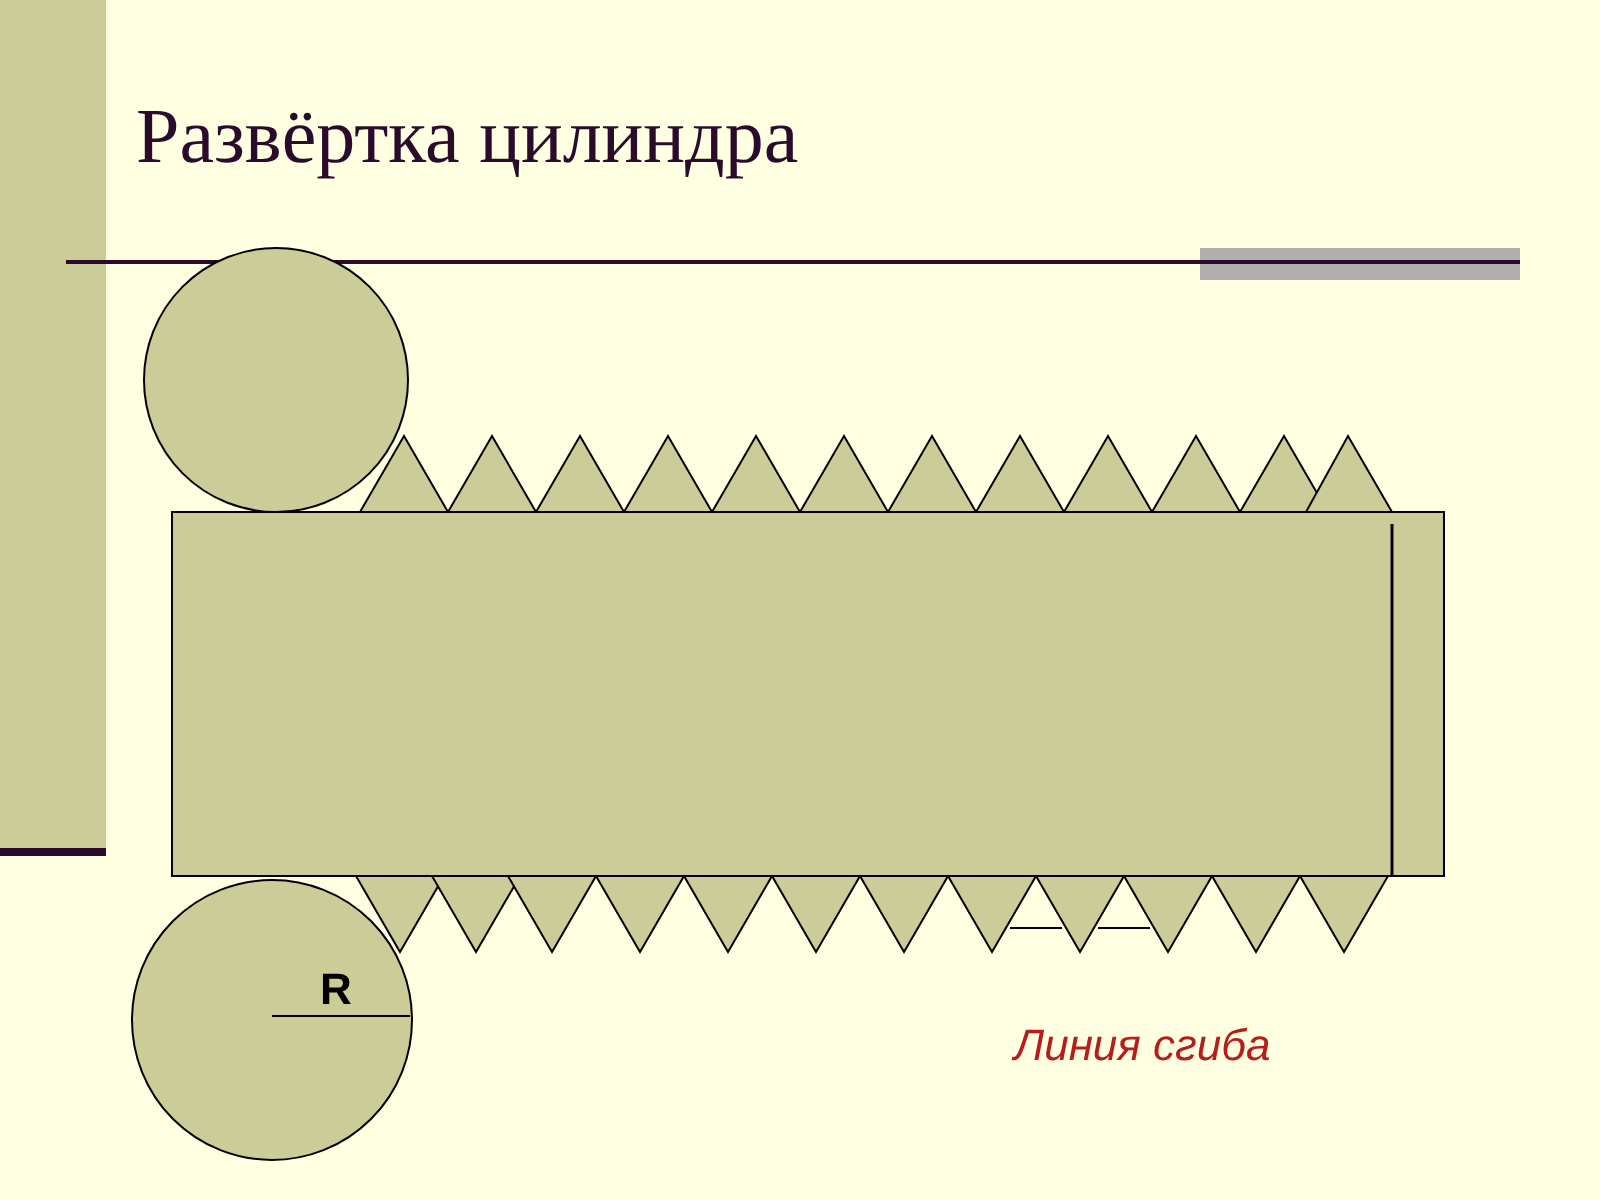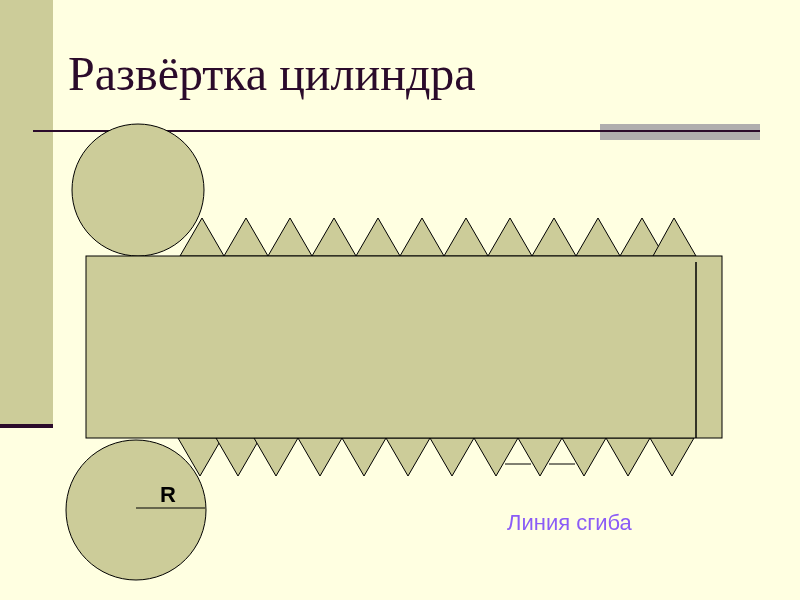--- a/index.html
+++ b/index.html
@@ -1,25 +1,25 @@
 <!DOCTYPE html>
 <html><head>
   <meta charset="utf-8">
   <style>
     html, body { margin:0; padding:0; }
     body { width:800px; height:600px; background:#FFFFE1; position:relative; overflow:hidden; font-family:"Liberation Sans", sans-serif; }
     .left-bar { position:absolute; left:0; top:0; width:53px; height:426px; background:#CCCC99; }
     .left-bar-line { position:absolute; left:0; top:424px; width:53px; height:4px; background:#2B0B2B; }
-    .title { position:absolute; left:68px; top:46px; font-family:"Liberation Serif", serif; font-size:48px; color:#2B0B2B; white-space:nowrap; }
+    .title { position:absolute; left:68px; top:46px; font-family:"Liberation Serif", serif; font-size:39px; color:#2B0B2B; white-space:nowrap; }
     .rule { position:absolute; left:33px; top:130px; width:727px; height:2px; background:#2B0B2B; }
     .rule-accent { position:absolute; left:600px; top:124px; width:160px; height:16px; background:#B0AEAE; }
     .rule-accent-line { position:absolute; left:600px; top:130px; width:160px; height:2px; background:#2B0B2B; }
     svg.diagram { position:absolute; left:0; top:0; }
     .r-label { position:absolute; left:160px; top:482px; font-size:22px; font-weight:bold; color:#000; }
-    .fold-label { position:absolute; left:507px; top:510px; font-size:22px; color:#8b5cf6;text-align:right; }
+    .fold-label { position:absolute; left:507px; top:510px; font-size:22px; font-style:italic; color:#b91c1c;text-align:right; }
   </style>
 </head>
 <body>
 
 <div class="left-bar"></div>
 <div class="left-bar-line"></div>
 
 <div class="title">Развёртка цилиндра</div>
 
 <div class="rule"></div>

